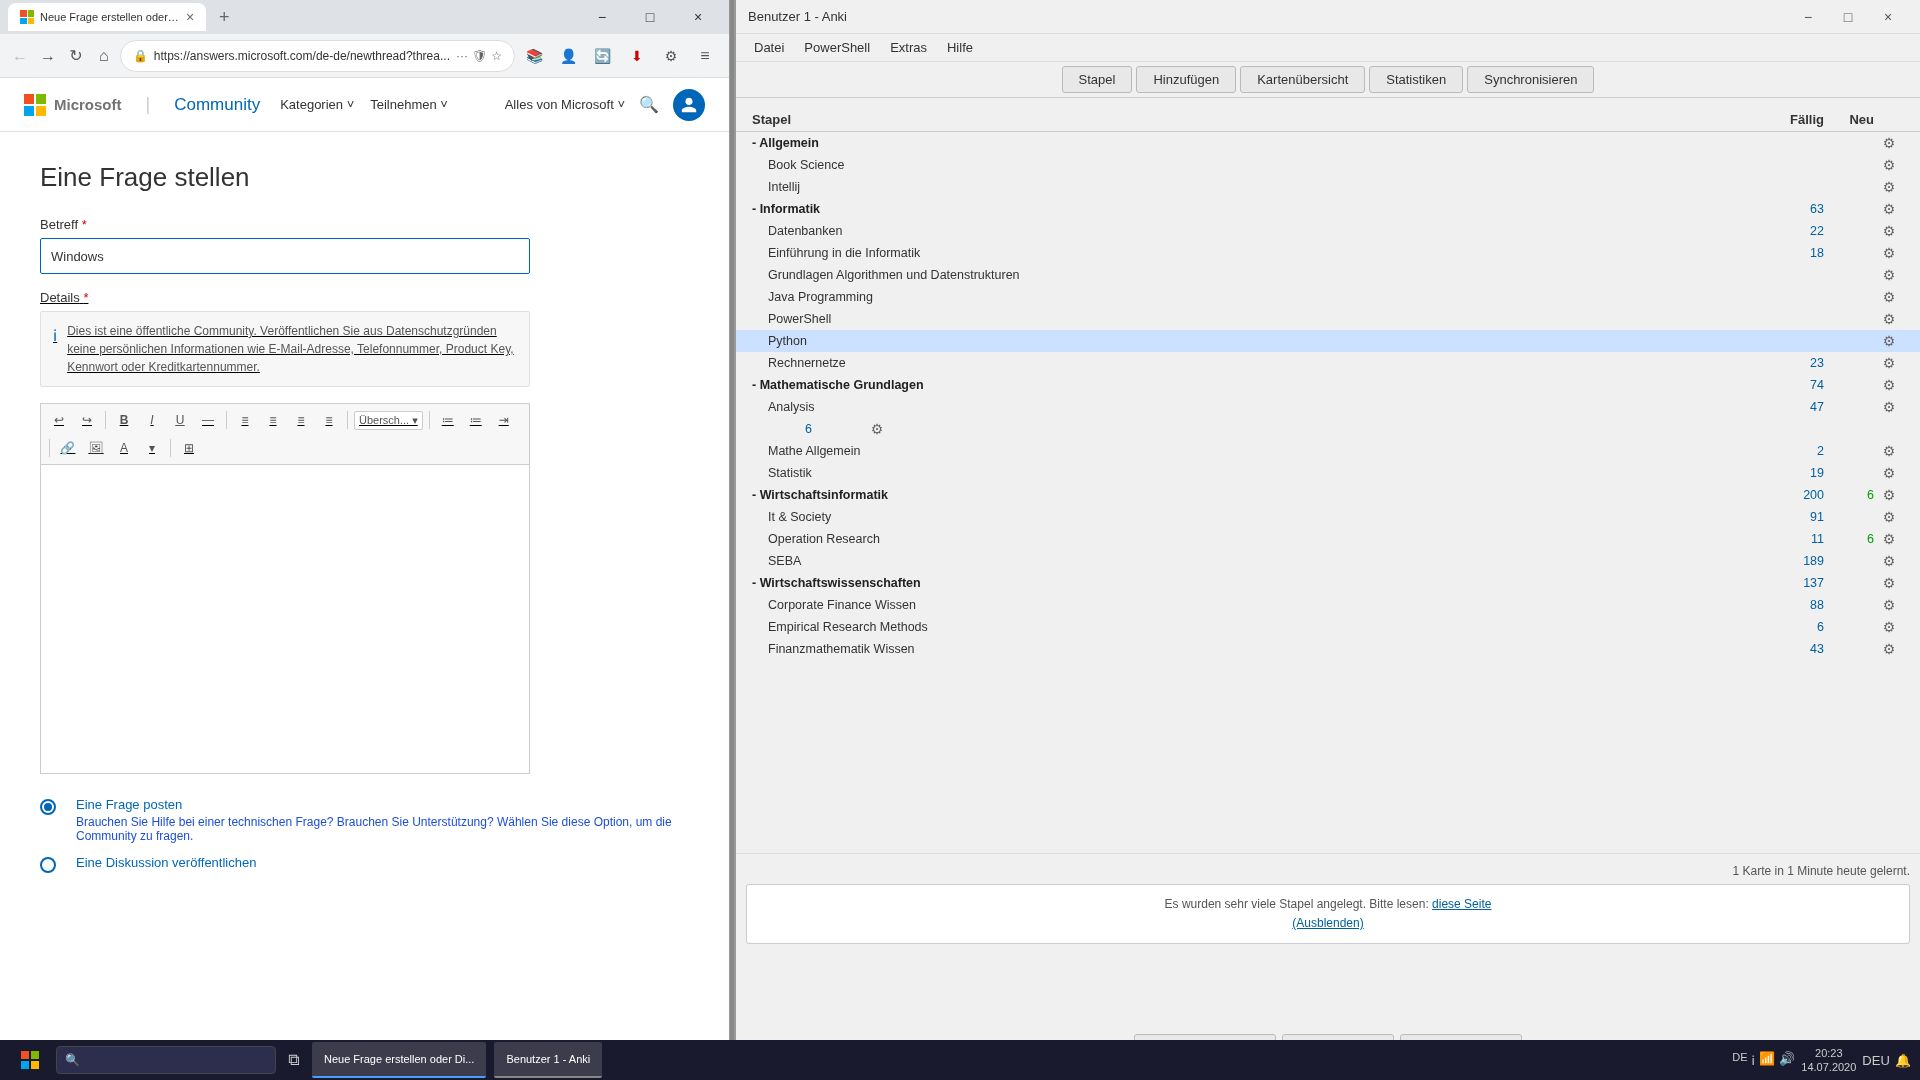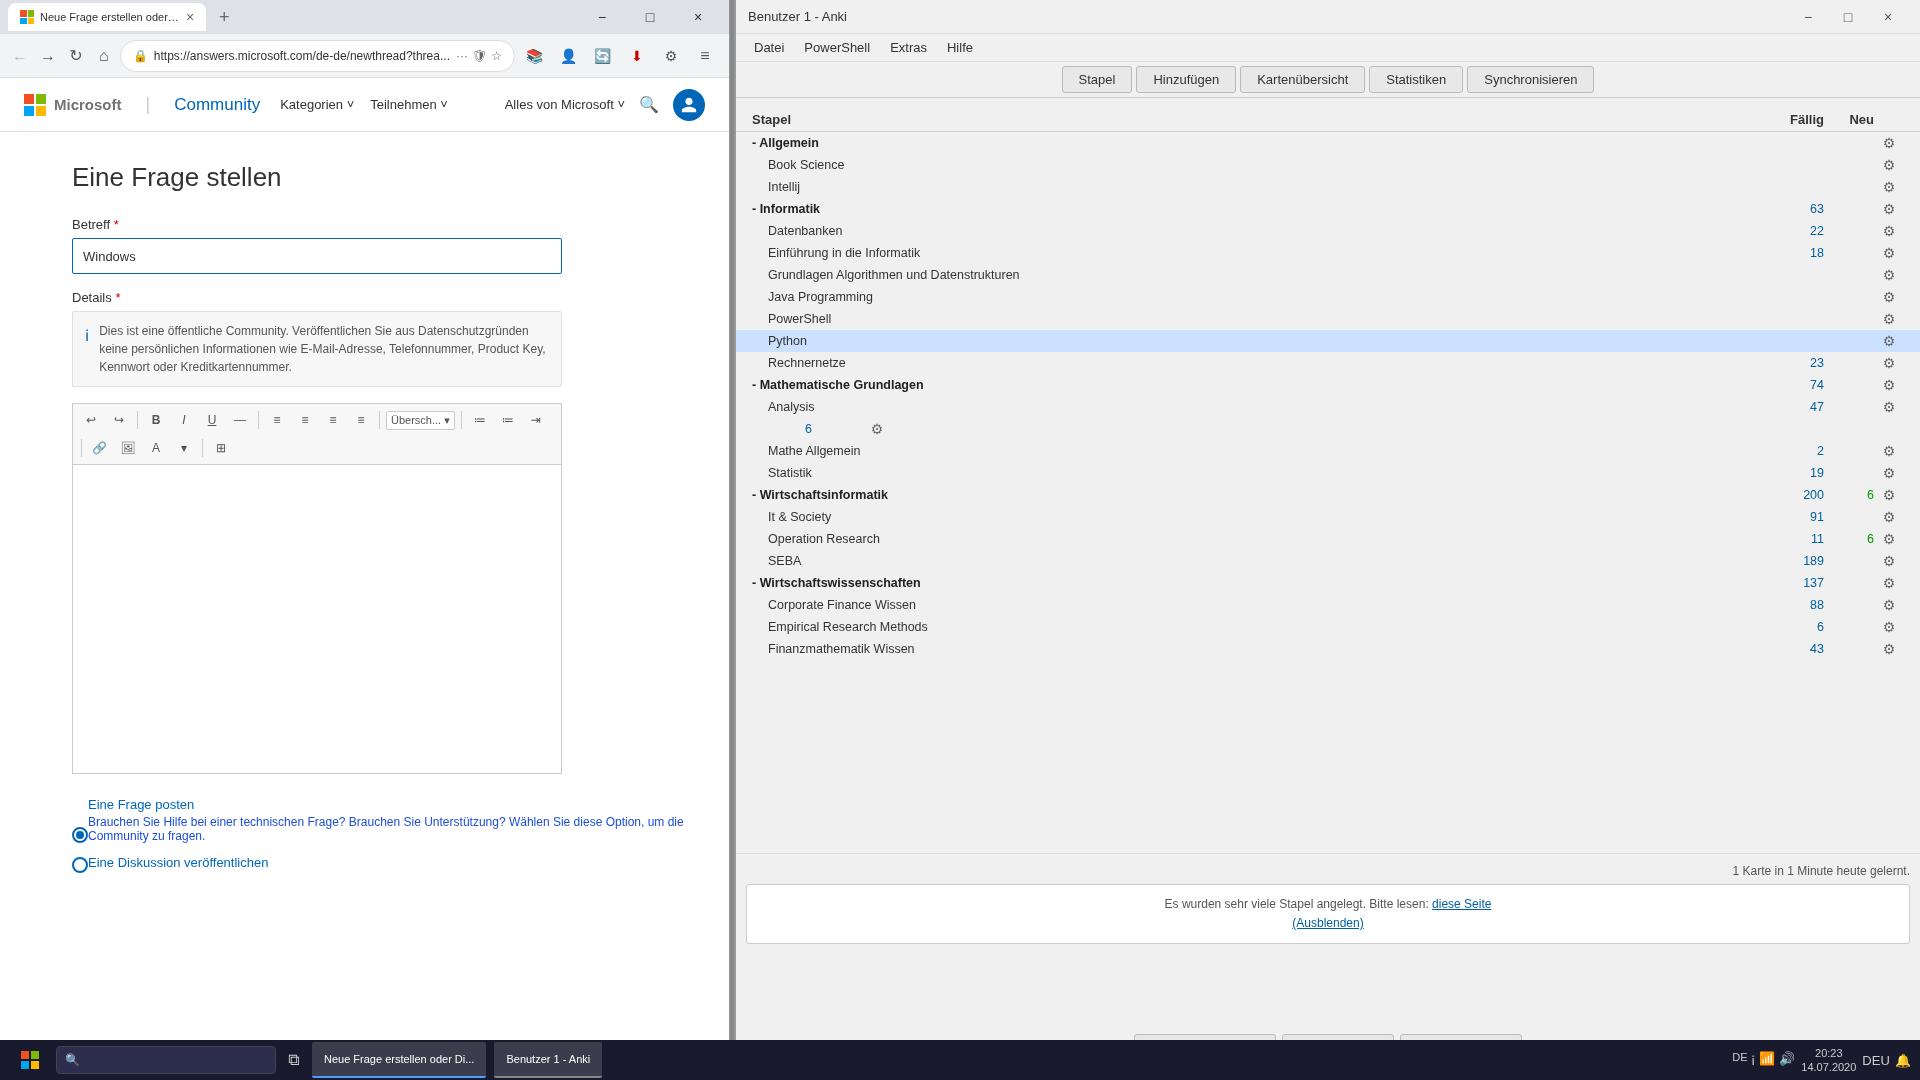--- a/index.html
+++ b/index.html
@@ -59,34 +59,34 @@
     .ms-logo-grid div:nth-child(3) { background: #00a4ef; }
     .ms-logo-grid div:nth-child(4) { background: #ffb900; }
     .ms-brand { font-size: 15px; color: #737373; font-weight: 700; }
     .ms-community { font-size: 17px; color: #0067b8; font-weight: 400; }
     .ms-nav { display: flex; gap: 16px; margin-left: 0; }
     .ms-nav-item { font-size: 13px; color: #333; cursor: pointer; display: flex; align-items: center; gap: 3px; }
     .ms-search-area { margin-left: auto; display: flex; align-items: center; gap: 8px; }
     .ms-user-icon { width: 32px; height: 32px; border-radius: 50%; background: #0067b8; display: flex; align-items: center; justify-content: center; color: #fff; font-size: 14px; cursor: pointer; }
 
     
-    .ms-body { padding: 30px 40px; margin-left: 32px; }
+    .ms-body { padding: 30px 40px; }
     .ms-page-title { font-size: 26px; font-weight: 300; color: #333; margin-bottom: 24px; }
     .ms-field-label { font-size: 13px; color: #333; margin-bottom: 6px; }
     .ms-required { color: #c00; }
     .ms-input { width: 490px; border: 1.5px solid #0067b8; border-radius: 2px; height: 36px; padding: 0 10px; font-size: 13px; color: #333; }
     .ms-info-box { width: 490px; background: #f7f7f7; border: 1px solid #e0e0e0; border-radius: 2px; padding: 10px 12px; display: flex; gap: 10px; margin-bottom: 16px; font-size: 12px; color: #555; line-height: 1.5; }
     .ms-info-icon { color: #0067b8; font-size: 16px; margin-top: 2px; flex-shrink: 0; }
     .ms-editor-toolbar { width: 490px; border: 1px solid #ccc; border-top: 1px solid #ccc; background: #f7f7f7; padding: 4px 6px; display: flex; align-items: center; gap: 4px; flex-wrap: wrap; border-bottom: none; }
     .editor-btn { width: 24px; height: 24px; display: flex; align-items: center; justify-content: center; cursor: pointer; color: #555; font-size: 12px; border-radius: 2px; }
     .editor-separator { width: 1px; height: 18px; background: #ccc; margin: 0 2px; }
     .editor-dropdown { font-size: 11px; color: #555; padding: 2px 4px; background: #fff; border: 1px solid #ccc; border-radius: 2px; cursor: pointer; white-space: nowrap; }
     .ms-editor-area { width: 490px; height: 310px; border: 1px solid #ccc; padding: 10px; font-size: 13px; resize: none; outline: none; }
     .ms-options { margin-top: 20px; }
-    .ms-option { display: flex; align-items: flex-end; gap: 0; margin-bottom: 12px; }
+    .ms-option { display: flex; align-items: flex-start; gap: 20px; margin-bottom: 12px; }
     .ms-radio { width: 16px; height: 16px; border-radius: 50%; border: 2px solid #0067b8; display: flex; align-items: center; justify-content: center; margin-top: 2px; flex-shrink: 0; }
     .ms-radio.selected::after { content: ''; width: 8px; height: 8px; border-radius: 50%; background: #0067b8; display: block; }
     .ms-option-title { color: #0067b8; font-weight: 500; cursor: pointer; margin-bottom: 3px; }
     .ms-option-desc { color: #1d4ed8; font-size: 12px; }
 
     
     .anki { flex: 1; background: #f0f0f0; display: flex; flex-direction: column; border-left: 2px solid #999; }
     .anki-titlebar { background: #f0f0f0; height: 34px; display: flex; align-items: center; padding: 0 12px; border-bottom: 1px solid #ddd; }
     .anki-title { font-size: 13px; color: #333; flex: 1; }
     .anki-win-controls { display: flex; }
@@ -211,21 +211,21 @@
         <h1 class="ms-page-title">Eine Frage stellen</h1>
 
         <div style="margin-bottom: 16px;">
           <div class="ms-field-label">
             <span>Betreff</span>
             <span class="ms-required">*</span>
           </div>
           <input class="ms-input" type="text" value="Windows" style="">
         </div>
 
-        <div style="margin-bottom: 0;">
+        <div style="margin-bottom: 0; text-decoration: underline;">
           <div class="ms-field-label">
             <span>Details</span>
             <span class="ms-required">*</span>
           </div>
 
           
           <div class="ms-info-box">
             <span class="ms-info-icon">ℹ</span>
             <span>Dies ist eine öffentliche Community. Veröffentlichen Sie aus Datenschutzgründen keine persönlichen Informationen wie E-Mail-Adresse, Telefonnummer, Product Key, Kennwort oder Kreditkartennummer.</span>
           </div>

